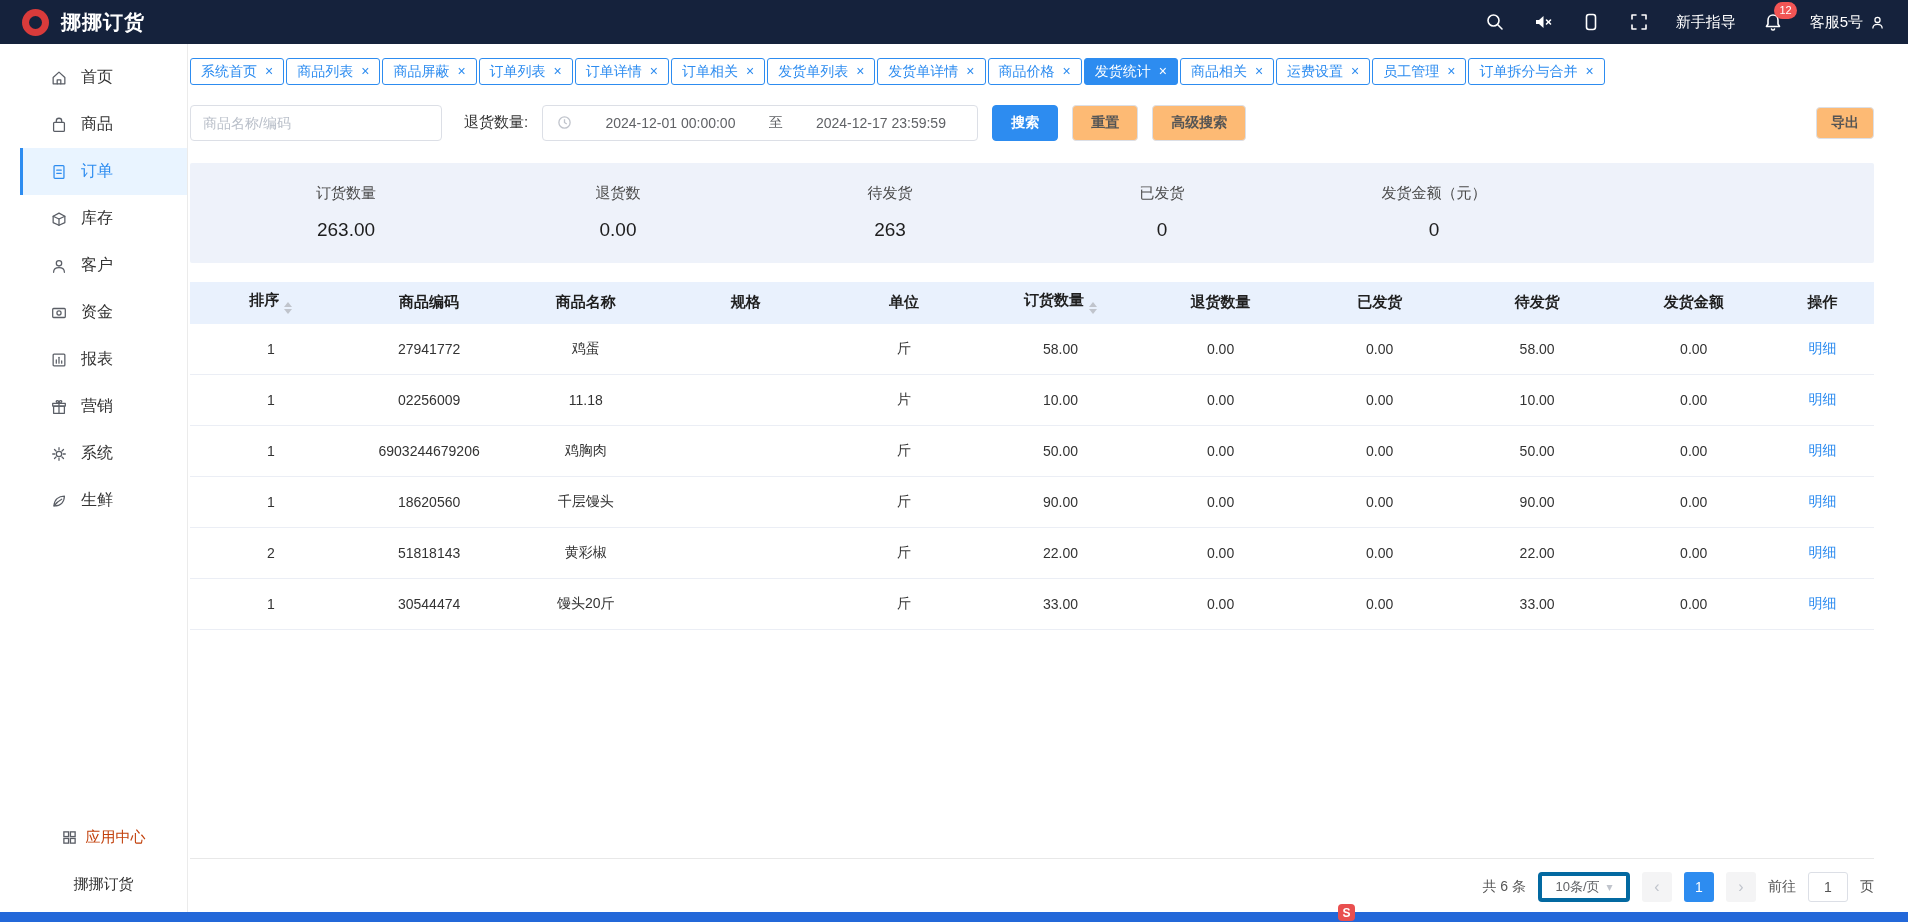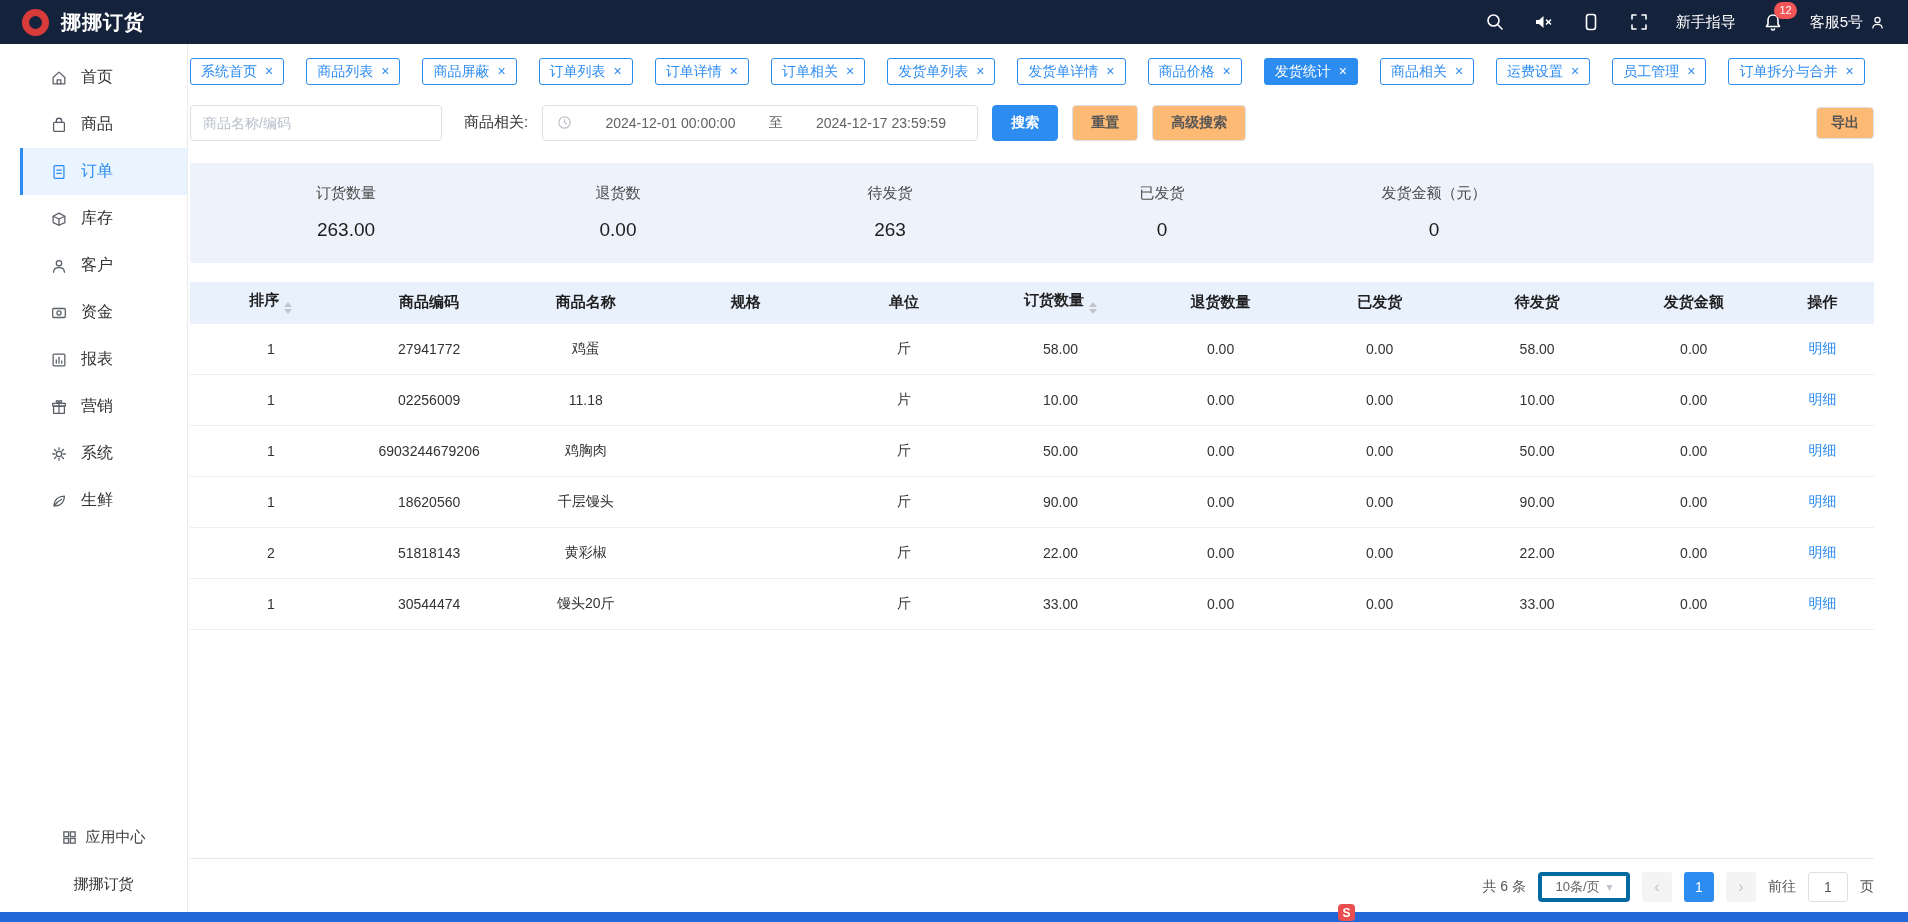--- a/index.html
+++ b/index.html
@@ -26,28 +26,28 @@
     border-right: 1px solid #ebebeb; z-index: 4; margin-left: 20px; }
   .menu { padding-top: 10px; }
   .menu-item { height: 47px; display: flex; align-items: center; gap: 13px; padding-left: 30px;
     font-size: 16px; color: #333; cursor: pointer; position: relative; }
   .menu-item svg { width: 18px; height: 18px; stroke: currentColor; fill: none; stroke-width: 1.4;
     stroke-linecap: round; stroke-linejoin: round; flex: none; color: #5a5e66; }
   .menu-item.active { background: #e9f4ff; color: #2d8cf0; }
   .menu-item.active svg { color: #2d8cf0; }
   .menu-item.active::before { content: ""; position: absolute; left: 0; top: 0; bottom: 0; width: 3px; background: #2d8cf0; }
   .sidebar-footer { position: absolute; bottom: 18px; left: 0; right: 0; text-align: center; }
-  .app-center { display: inline-flex; align-items: center; gap: 9px; font-size: 15px; color: #404040; cursor: pointer; text-align: right; }
+  .app-center { display: inline-flex; align-items: center; gap: 9px; font-size: 15px; color: #c2410c; cursor: pointer; text-align: right; }
   .app-center svg { width: 15px; height: 15px; stroke: #5a5e66; fill: none; stroke-width: 1.4; }
   .brand-bottom { font-size: 15px; color: #333; margin-top: 26px; }
 
   
   .main { position: absolute; top: 44px; left: 152px; right: 0; bottom: 10px; background: #fff; overflow: hidden; }
 
-  .tabbar { display: flex; gap: 22px; padding: 14px 34px 0 38px; white-space: nowrap; }
+  .tabbar { display: flex; gap: 2px; padding: 14px 34px 0 38px; white-space: nowrap; }
   .tab { display: inline-flex; align-items: center; gap: 8px; border: 1px solid #2d8cf0; color: #2d8cf0;
     border-radius: 3px; padding: 4px 10px; font-size: 14px; background: #fff; cursor: pointer; line-height: 1.2; }
   .tab .x { font-size: 14px; line-height: 1; cursor: pointer; }
   .tab.active { background: #2d8cf0; color: #fff; }
 
   .filters { display: flex; align-items: center; margin: 20px 34px 0 38px; gap: 14px; }
   .kw-input { width: 252px; height: 36px; border: 1px solid #dcdfe6; border-radius: 4px; padding: 16px 12px;
     font-size: 14px; color: #0f172a; outline: none; font-family: inherit; }
   .kw-input::placeholder { color: #b9bfc9; }
   .date-label { font-size: 15px; color: #333; margin-left: 8px; white-space: nowrap; }
@@ -302,21 +302,21 @@
           <span class="x">×</span>
         </div>
       <div class="tab">
           <span>订单拆分与合并</span>
           <span class="x">×</span>
         </div>
     </div>
 
     <div class="filters">
       <input class="kw-input" type="text" placeholder="商品名称/编码" style="">
-      <span class="date-label">商品相关:</span>
+      <span class="date-label">退货数量:</span>
       <div class="date-range">
         <svg viewBox="0 0 16 16">
             <circle cx="8" cy="8" r="6"></circle>
             <path d="M8 4.5 V8 l2.4 1.6"></path>
           </svg>
         <span class="dr-text">2024-12-01 00:00:00</span>
         <span class="dr-sep">至</span>
         <span class="dr-text">2024-12-17 23:59:59</span>
       </div>
       <button class="btn btn-primary">搜索</button>

